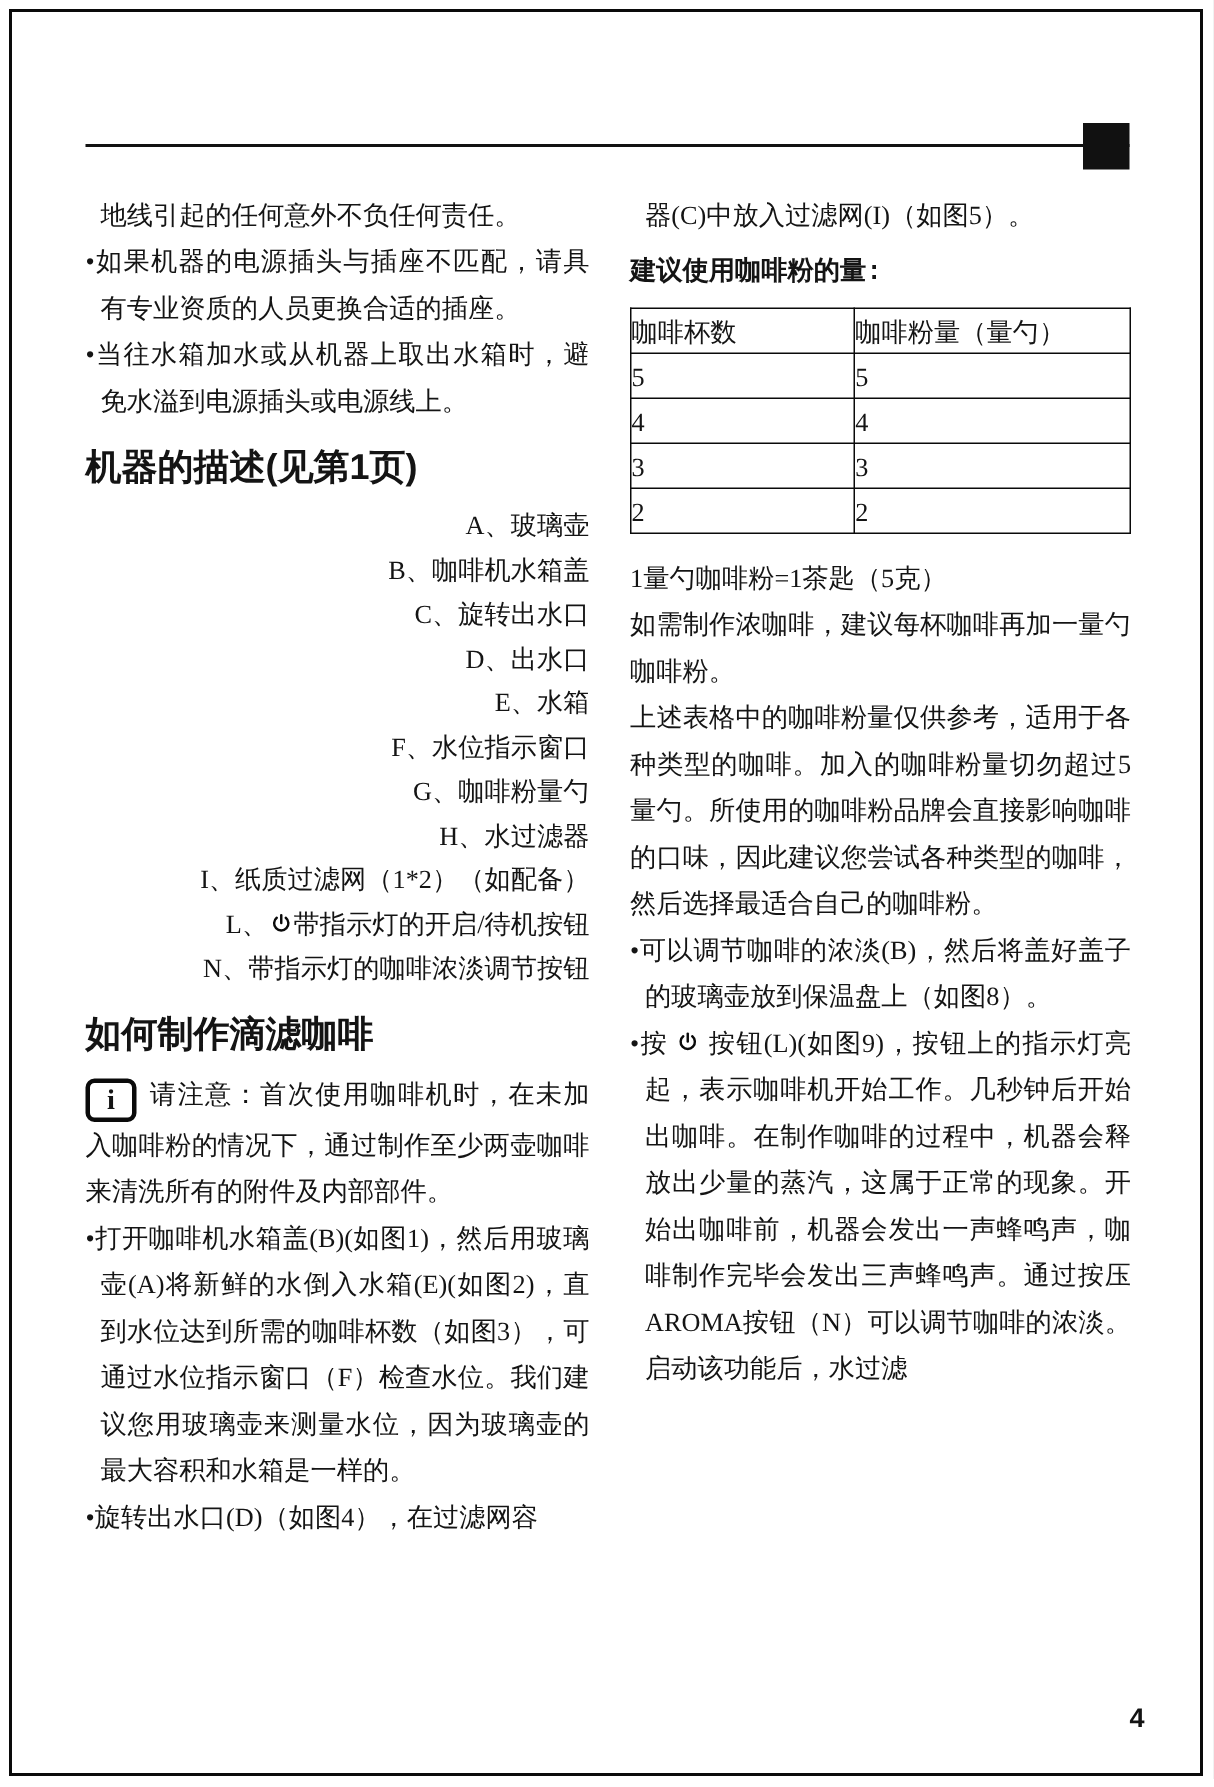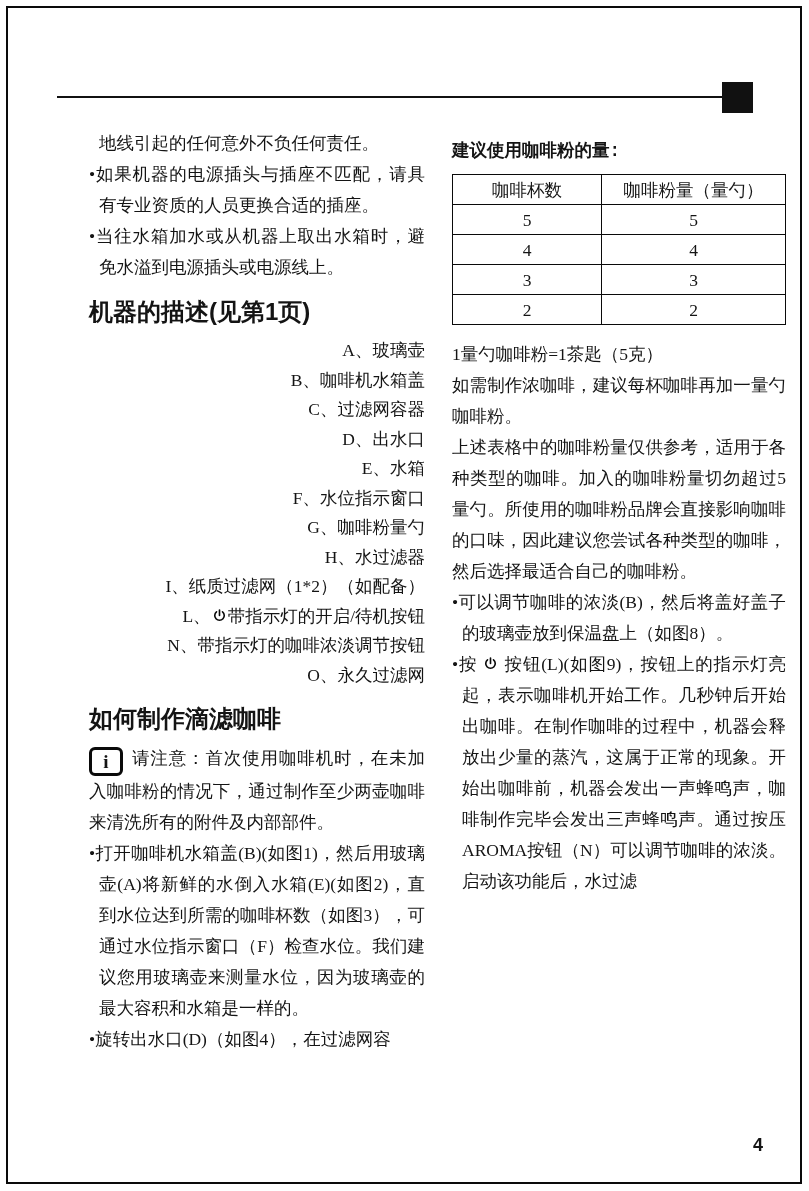--- a/index.html
+++ b/index.html
@@ -26,21 +26,21 @@
     left: 57px; top: 96px;
     width: 696px; height: 2px;
     background: #111;
   }
   .corner-square {
     position: absolute;
     left: 722px; top: 82px;
     width: 31px; height: 31px;
     background: #111;
   }
-  .col { position: absolute; top: 128px; text-align: justify; margin-left: 32px; }
+  .col { position: absolute; top: 128px; text-align: justify; }
   .col-left  { left: 57px;  width: 336px; }
   .col-right { left: 420px; width: 334px; }
 
   .col p, .col .line { margin: 0; }
   .bullet { padding-left: 10px; text-indent: -10px; }
   .cont   { padding-left: 10px; }
 
   .sec-heading {
     font-family: "Liberation Sans", "DejaVu Sans", sans-serif;
     font-weight: 700;
@@ -78,21 +78,20 @@
 
   .dose-table {
     width: 100%;
     border-collapse: collapse;
     table-layout: fixed;
     margin: 8px 0 14px 0;
   }
   .dose-table th, .dose-table td {
     border: 1.5px solid #0a0a0a;
     height: 29px;
-    text-align: center;
     vertical-align: middle;
     font-weight: 400;
     font-size: 17.5px;
     padding: 0;
     line-height: 22px;
   }
   .dose-table .c1 { width: 44.5%; }
 
   .page-num {
     position: absolute;
@@ -112,45 +111,45 @@
 
   <div class="col col-left">
     <p class="cont">地线引起的任何意外不负任何责任。</p>
     <p class="bullet">•如果机器的电源插头与插座不匹配，请具有专业资质的人员更换合适的插座。</p>
     <p class="bullet">•当往水箱加水或从机器上取出水箱时，避免水溢到电源插头或电源线上。</p>
 
     <div class="sec-heading">机器的描述(见第1页)</div>
 
     <div class="part-line">A、玻璃壶</div>
     <div class="part-line">B、咖啡机水箱盖</div>
-    <div class="part-line">C、过滤网容器</div>
+    <div class="part-line">C、旋转出水口</div>
     <div class="part-line">D、出水口</div>
     <div class="part-line">E、水箱</div>
     <div class="part-line">F、水位指示窗口</div>
     <div class="part-line">G、咖啡粉量勺</div>
     <div class="part-line">H、水过滤器</div>
     <div class="part-line">I、纸质过滤网（1*2）（如配备）</div>
 
     <div class="part-line"><span>L、</span><span class="power-icon"><svg width="15" height="16" viewBox="0 0 24 24" fill="none" stroke="#0a0a0a" stroke-width="2.6" stroke-linecap="round">
             <path d="M12 2.5 L12 11"></path>
             <path d="M16.8 5.4 a 7.6 7.6 0 1 1 -9.6 0"></path>
           </svg></span><span>带指示灯的开启/待机按钮</span></div>
 
     <div class="part-line">N、带指示灯的咖啡浓淡调节按钮</div>
-    <div class="part-line">O、永久过滤网</div>
 
     <div class="sec-heading">如何制作滴滤咖啡</div>
 
     <p class="note"><span class="info-icon">i</span><span>请注意：首次使用咖啡机时，在未加入咖啡粉的情况下，通过制作至少两壶咖啡来清洗所有的附件及内部部件。</span></p>
 
     <p class="bullet">•打开咖啡机水箱盖(B)(如图1)，然后用玻璃壶(A)将新鲜的水倒入水箱(E)(如图2)，直到水位达到所需的咖啡杯数（如图3），可通过水位指示窗口（F）检查水位。我们建议您用玻璃壶来测量水位，因为玻璃壶的最大容积和水箱是一样的。</p>
     <p class="bullet">•旋转出水口(D)（如图4），在过滤网容</p>
   </div>
 
   <div class="col col-right">
+    <p class="cont">器(C)中放入过滤网(I)（如图5）。</p>
 
     <div class="sub-heading">建议使用咖啡粉的量:</div>
 
     <table class="dose-table">
       <thead>
         <tr>
           <th class="c1">咖啡杯数</th>
           <th>咖啡粉量（量勺）</th>
         </tr>
       </thead>

